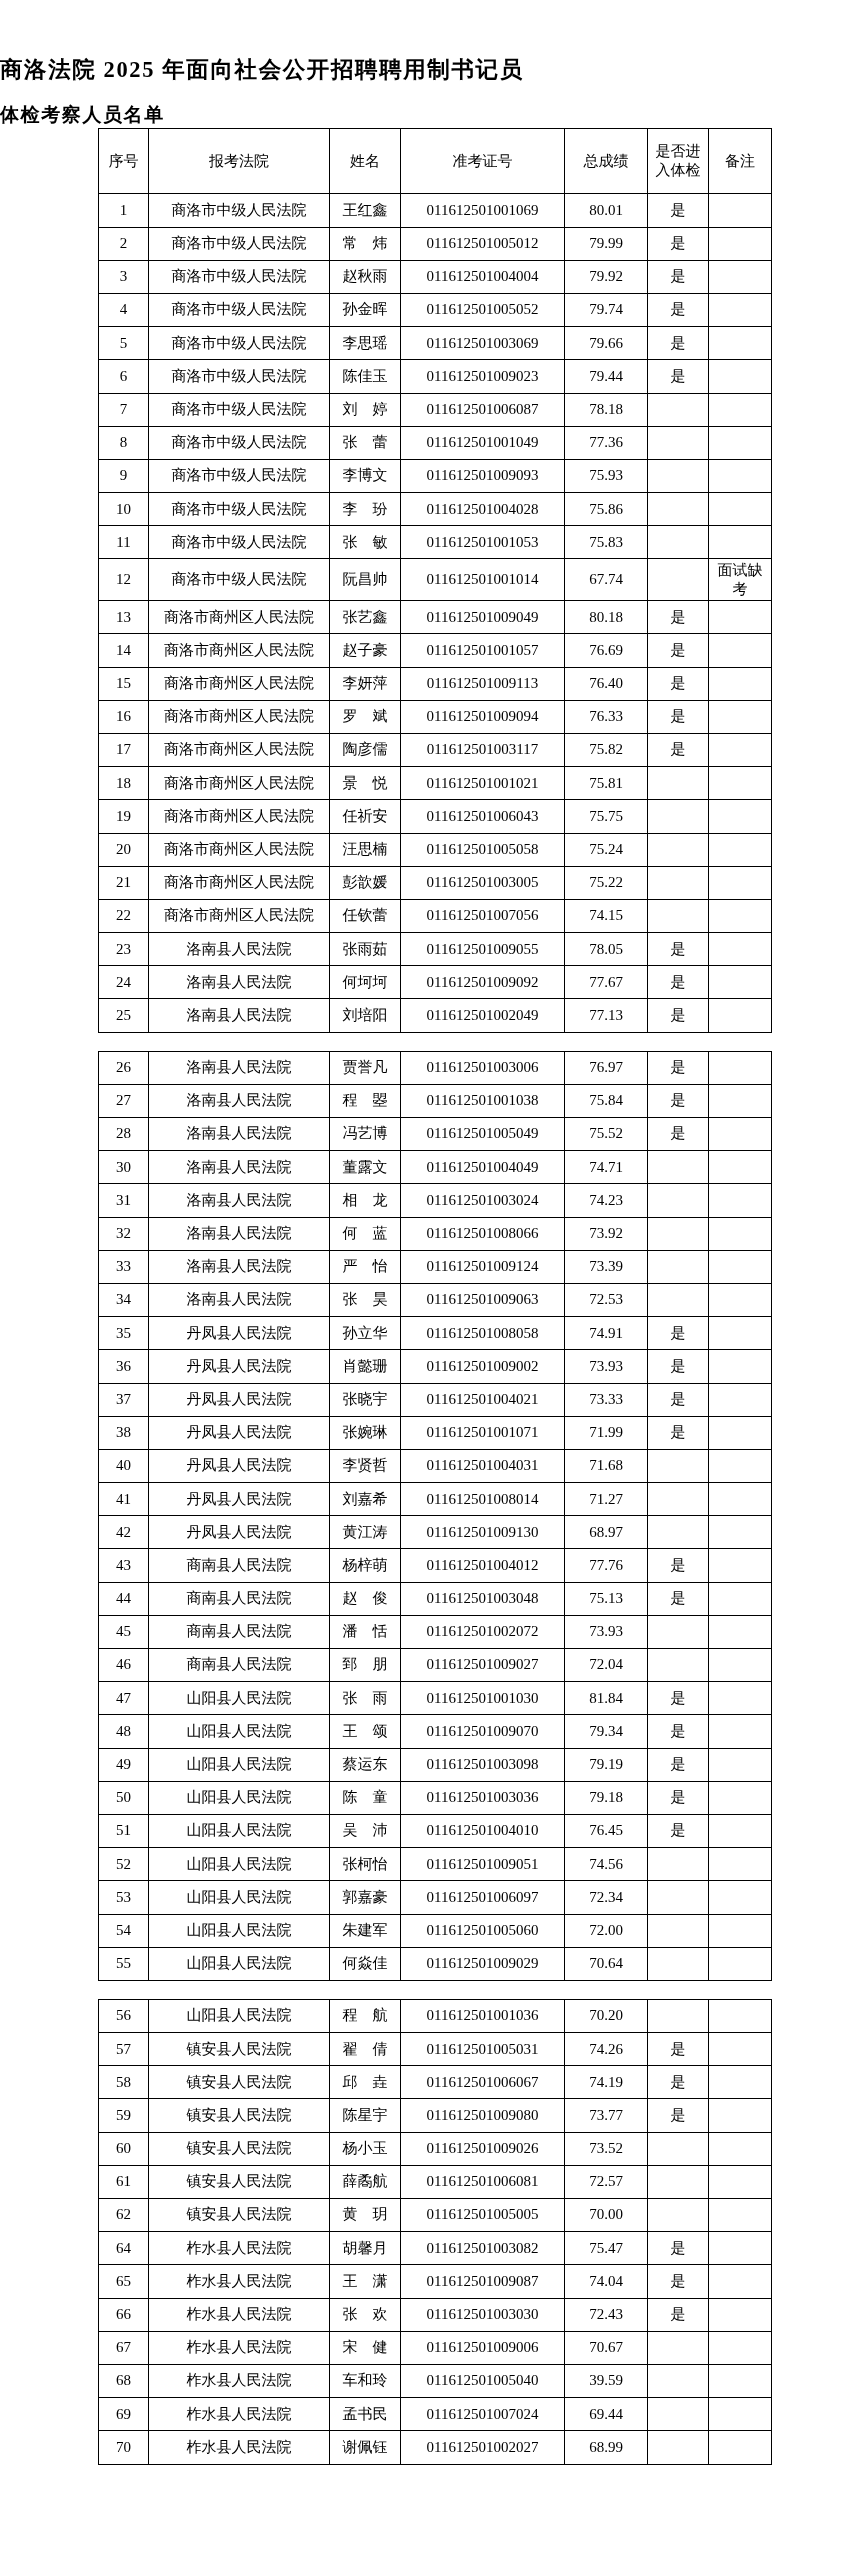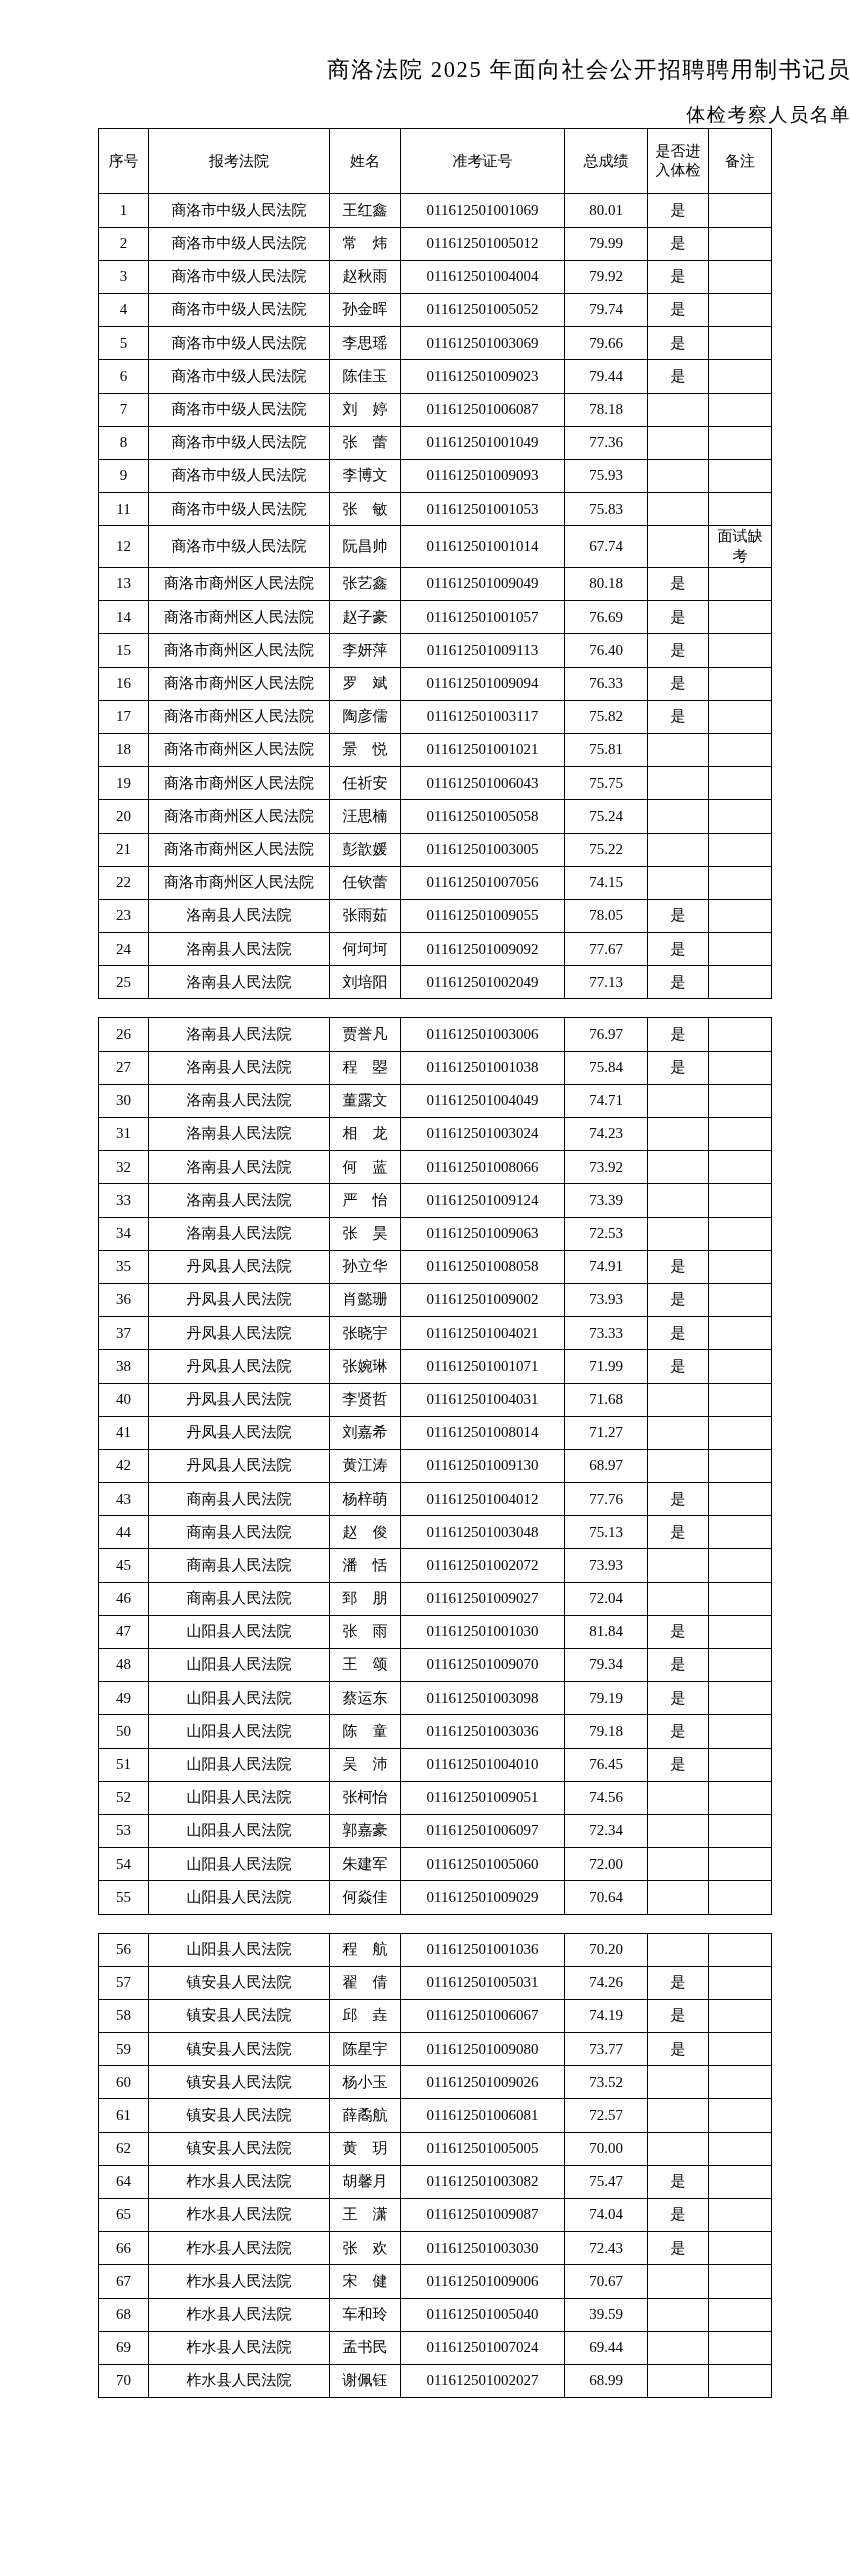--- a/index.html
+++ b/index.html
@@ -6,22 +6,22 @@
   body{
     width:851px;
     height:2576px;
     background:#ffffff;
     color:#000000;
     font-family:"Liberation Serif","DejaVu Serif",serif;
     position:relative;
     overflow:hidden;
   }
   .doc-title{
-    text-align:right;
-    font-weight:normal;
+    text-align:left;
+    font-weight:bold;
     letter-spacing:1.6px;
     line-height:1.15;
   }
   #title-line1{
     font-size:22.5px;
     margin:57px 0 0 0;
   }
   #title-line2{
     font-size:19px;
     margin:21.4px 0 0 0;
@@ -165,20 +165,29 @@
         <tr>
           <td>9</td>
           <td>商洛市中级人民法院</td>
           <td>李博文</td>
           <td>011612501009093</td>
           <td>75.93</td>
           <td></td>
           <td></td>
         </tr>
         <tr>
+          <td>10</td>
+          <td>商洛市中级人民法院</td>
+          <td>李　玢</td>
+          <td>011612501004028</td>
+          <td>75.86</td>
+          <td></td>
+          <td></td>
+        </tr>
+        <tr>
           <td>11</td>
           <td>商洛市中级人民法院</td>
           <td>张　敏</td>
           <td>011612501001053</td>
           <td>75.83</td>
           <td></td>
           <td></td>
         </tr>
         <tr>
           <td>12</td>
@@ -331,20 +340,29 @@
         <tr>
           <td>27</td>
           <td>洛南县人民法院</td>
           <td>程　曌</td>
           <td>011612501001038</td>
           <td>75.84</td>
           <td>是</td>
           <td></td>
         </tr>
         <tr>
+          <td>28</td>
+          <td>洛南县人民法院</td>
+          <td>冯艺博</td>
+          <td>011612501005049</td>
+          <td>75.52</td>
+          <td>是</td>
+          <td></td>
+        </tr>
+        <tr>
           <td>30</td>
           <td>洛南县人民法院</td>
           <td>董露文</td>
           <td>011612501004049</td>
           <td>74.71</td>
           <td></td>
           <td></td>
         </tr>
         <tr>
           <td>31</td>

